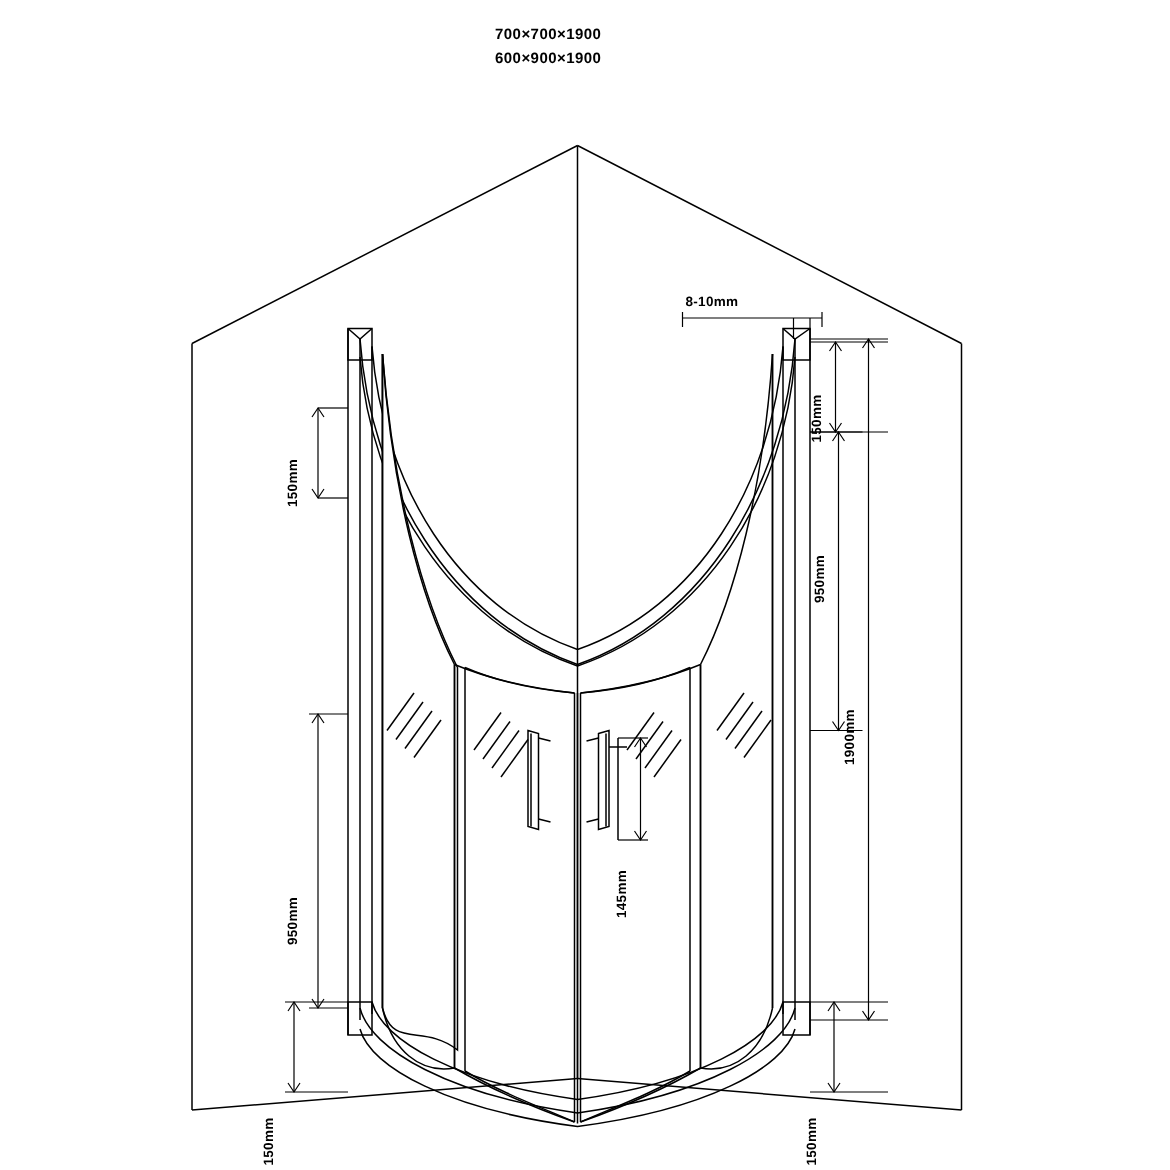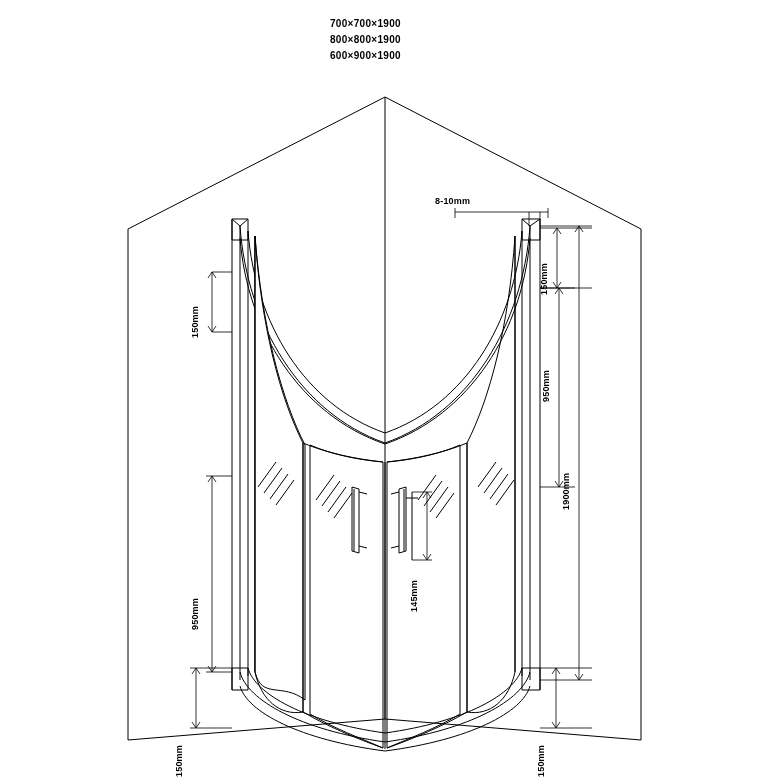--- a/index.html
+++ b/index.html
@@ -75,21 +75,20 @@
     transform-origin: left bottom;
   }
 </style>
 </head>
 <body>
 
 <div id="stage">
 
   <div class="title-block">
     <div class="title-line">700×700×1900</div>
-    <div class="title-line">800×800×1900</div>
     <div class="title-line">600×900×1900</div>
   </div>
 
   <svg class="drawing" viewBox="0 0 780 780">
 
     <g>
 
       <path class="ln" d="M385 97 L385 719"></path>
 
       <path class="ln" d="M385 97 L128 229"></path>
@@ -266,21 +265,21 @@
 
       <path class="ln-thin" d="M412 492 L432 492"></path>
       <path class="ln-thin" d="M412 560 L432 560"></path>
       <path class="ln-thin" d="M427 492 L427 560"></path>
       <path class="ln-thin" d="M423 498 L427 492 L431 498"></path>
       <path class="ln-thin" d="M423 554 L427 560 L431 554"></path>
     </g>
 
   </svg>
 
-  <div class="dim" style="left:435px; top:196px;">8-10mm</div>
+  <div class="dim" style="left:457px; top:196px;">8-10mm</div>
 
   <div class="dim vert" style="left:549px; top:285px;">150mm</div>
 
   <div class="dim vert" style="left:200px; top:328px;">150mm</div>
 
   <div class="dim vert" style="left:551px; top:392px;">950mm</div>
 
   <div class="dim vert" style="left:571px; top:500px;">1900mm</div>
 
   <div class="dim vert" style="left:419px; top:602px;">145mm</div>

